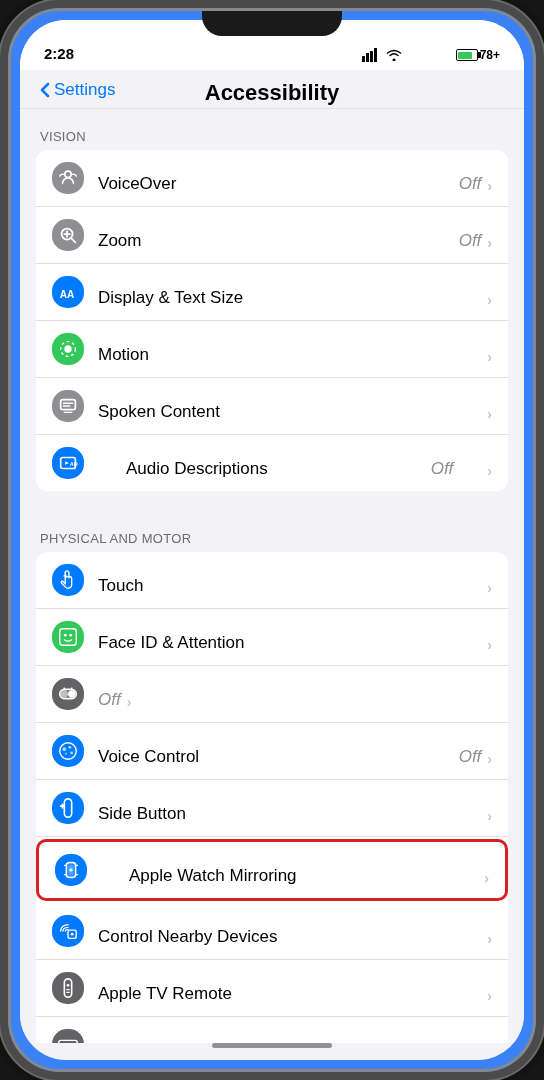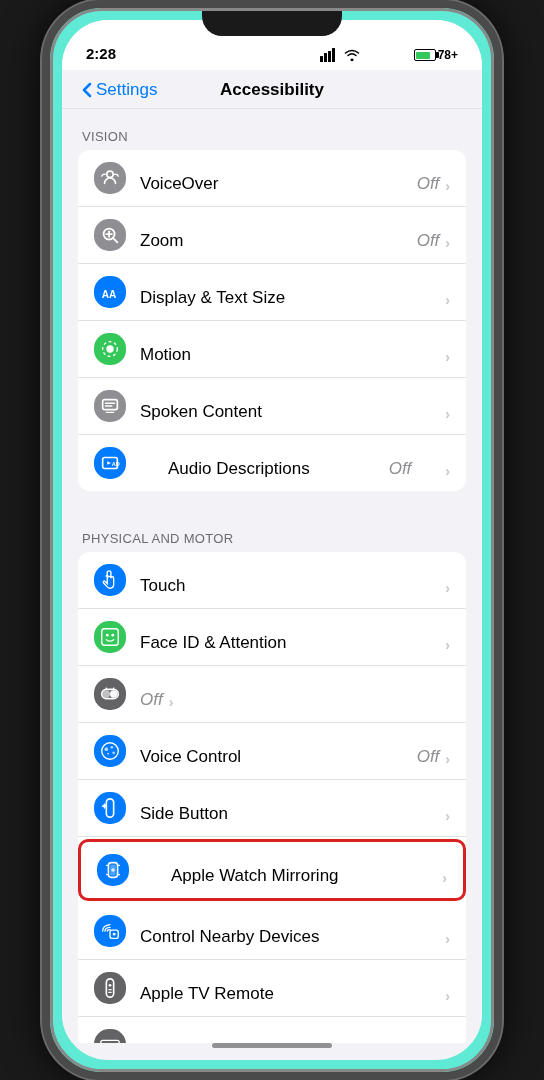--- a/index.html
+++ b/index.html
@@ -7,23 +7,23 @@
     body {
       background: #1a1a1a;
       display: flex;
       justify-content: center;
       align-items: center;
       min-height: 100vh;
       font-family: -apple-system, 'SF Pro Display', 'Helvetica Neue', Arial, sans-serif;
     }
 
     .phone-frame {
-      width: 460px;
+      width: 544px;
       height: 1080px;
-      background: #5eead4;
+      background: #3b82f6;
       border-radius: 60px;
       border: 8px solid #4a4a4a;
       position: relative;
       overflow: hidden;
       box-shadow: 0 0 0 2px #6a6a6a, 0 0 40px rgba(0,0,0,0.8);
     }
 
     .phone-frame::before {
       content: '';
       position: absolute;
@@ -86,21 +86,21 @@
       display: flex;
       align-items: center;
       gap: 4px;
       cursor: pointer;
     }
 
     .nav-title {
       position: absolute;
       left: 50%;
       transform: translateX(-50%);
-      font-size: 17px;
+      font-size: 22px;
       font-weight: 600;
       color: #000;
     }
 
     .content {
       overflow-y: auto;
       height: calc(100% - 106px);
       background: #f2f2f7;
     }
 

